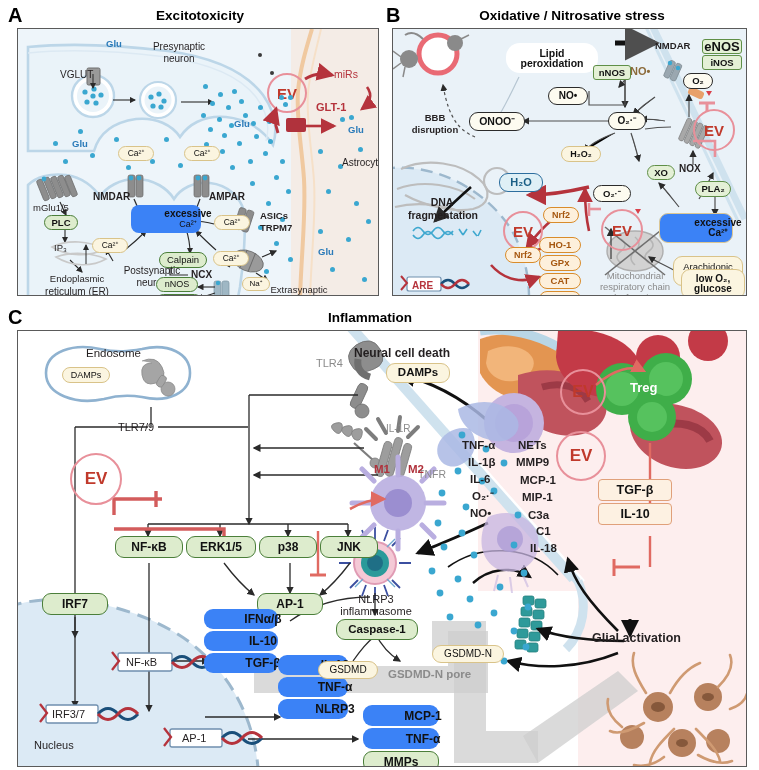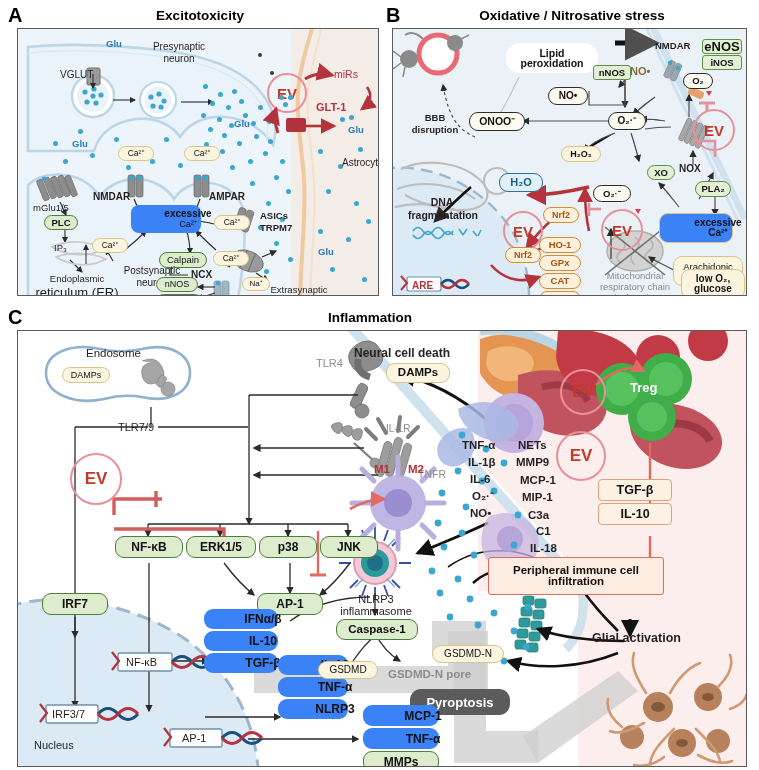--- a/index.html
+++ b/index.html
@@ -276,21 +276,21 @@
   <div class="pill pill-green" style="left:141px;top:223px;width:48px;height:16px;font-size:9.5px;font-weight:normal;">Calpain</div>
   <div class="pill pill-cream-b" style="left:195px;top:222px;width:36px;height:15px;font-size:8.5px;">Ca²⁺</div>
   <div class="pill pill-cream-b" style="left:196px;top:186px;width:36px;height:15px;font-size:8.5px;">Ca²⁺</div>
   <div class="txt txt-b" style="left:242px;top:182px;font-size:9.5px;">ASICs</div>
   <div class="txt txt-b" style="left:242px;top:194px;font-size:9.5px;">TRPM7</div>
   <div class="txt txt-b" style="left:173px;top:240px;font-size:10px;">NCX</div>
   <div class="pill pill-cream-b" style="left:224px;top:248px;width:28px;height:14px;font-size:8px;">Na⁺</div>
   <div class="txt txt-c" style="left:86px;top:236px;font-size:10px;width:96px;">Postsynaptic</div>
   <div class="txt txt-c" style="left:86px;top:248px;font-size:10px;width:96px;">neuron</div>
   <div class="txt txt-c" style="left:12px;top:245px;font-size:9.5px;width:94px;">Endoplasmic</div>
-  <div class="txt txt-c" style="left:12px;top:257px;font-size:13px;width:94px;">reticulum (ER)</div>
+  <div class="txt txt-c" style="left:12px;top:257px;font-size:10px;width:94px;">reticulum (ER)</div>
   <div class="pill pill-green" style="left:138px;top:248px;width:42px;height:15px;font-size:9px;font-weight:normal;">nNOS</div>
   <div class="pill pill-green" style="left:138px;top:265px;width:46px;height:15px;font-size:9px;font-weight:normal;">DAPK1</div>
   <div class="txt txt-c txt-b" style="left:216px;top:256px;font-size:9.5px;width:130px;font-weight:normal;">Extrasynaptic</div>
 
 </div>
 
 <div class="panel-letter" style="left:386px;top:4px;">B</div>
 <div class="panel-title" style="left:398px;top:8px;width:348px;">Oxidative / Nitrosative stress</div>
 
 <div class="panel" style="left:392px;top:28px;width:355px;height:268px;background:#eaf2f8;">
@@ -748,21 +748,20 @@
   <div class="pill pill-cream" style="left:260px;top:324px;width:70px;height:20px;font-size:12px;">IL-1β</div>
   <div class="pill pill-cream" style="left:260px;top:346px;width:70px;height:20px;font-size:12px;">TNF-α</div>
   <div class="pill pill-cream" style="left:260px;top:368px;width:70px;height:20px;font-size:12px;">NLRP3</div>
 
   <div class="txt txt-c" style="left:310px;top:262px;width:96px;font-size:11px;">NLRP3</div>
   <div class="txt txt-c" style="left:300px;top:274px;width:116px;font-size:11px;">inflammasome</div>
   <div class="pill pill-green" style="left:318px;top:288px;width:82px;height:21px;font-size:11.5px;">Caspase-1</div>
   <div class="pill pill-cream-b" style="left:300px;top:330px;width:60px;height:18px;font-size:10px;font-weight:normal;">GSDMD</div>
   <div class="pill pill-cream-b" style="left:370px;top:314px;width:72px;height:18px;font-size:10px;font-weight:normal;margin-left:44px;">GSDMD-N</div>
   <div class="txt txt-grey txt-b" style="left:370px;top:337px;font-size:11.5px;">GSDMD-N pore</div>
-  <div class="pill pill-grey" style="left:392px;top:358px;width:100px;height:26px;font-size:13px;">Pyroptosis</div>
 
   <div class="pill pill-cream" style="left:345px;top:374px;width:76px;height:21px;font-size:12px;">MCP-1</div>
   <div class="pill pill-cream" style="left:345px;top:397px;width:76px;height:21px;font-size:12px;">TNF-α</div>
   <div class="pill pill-green" style="left:345px;top:420px;width:76px;height:21px;font-size:12px;">MMPs</div>
 
   <div style="position:absolute;left:444px;top:108px;">
     <div class="txt txt-b" style="position:relative;left:0;top:0;font-size:11.5px;">TNF-α</div>
     <div class="txt txt-b" style="position:relative;left:6px;top:4px;font-size:11.5px;">IL-1β</div>
     <div class="txt txt-b" style="position:relative;left:8px;top:8px;font-size:11.5px;">IL-6</div>
     <div class="txt txt-b" style="position:relative;left:10px;top:12px;font-size:11.5px;">O₂·⁻</div>
@@ -780,18 +779,14 @@
 
   <div class="ev" style="left:538px;top:100px;width:46px;height:46px;font-size:17px;">EV</div>
   <div class="ev" style="left:542px;top:38px;width:42px;height:42px;font-size:16px;">EV</div>
   <div class="txt txt-b" style="left:612px;top:50px;font-size:13px;color:#ffffff;">Treg</div>
   <div class="txt txt-b" style="left:356px;top:132px;font-size:11.5px;color:#b0323c;">M1</div>
   <div class="txt txt-b" style="left:390px;top:132px;font-size:11.5px;color:#b0323c;">M2</div>
 
   <div class="pill pill-tan" style="left:580px;top:148px;width:74px;height:22px;font-size:12.5px;">TGF-β</div>
   <div class="pill pill-tan" style="left:580px;top:172px;width:74px;height:22px;font-size:12.5px;">IL-10</div>
 
-  <div class="pill pill-pinkbox" style="left:470px;top:226px;width:176px;height:38px;flex-direction:column;gap:0;">
-    <span style="font-size:11.5px;">Peripheral immune cell</span>
-    <span style="font-size:11.5px;">infiltration</span>
-  </div>
   <div class="txt txt-b" style="left:574px;top:300px;font-size:12.5px;">Glial activation</div>
 </div>
 
 </body></html>

